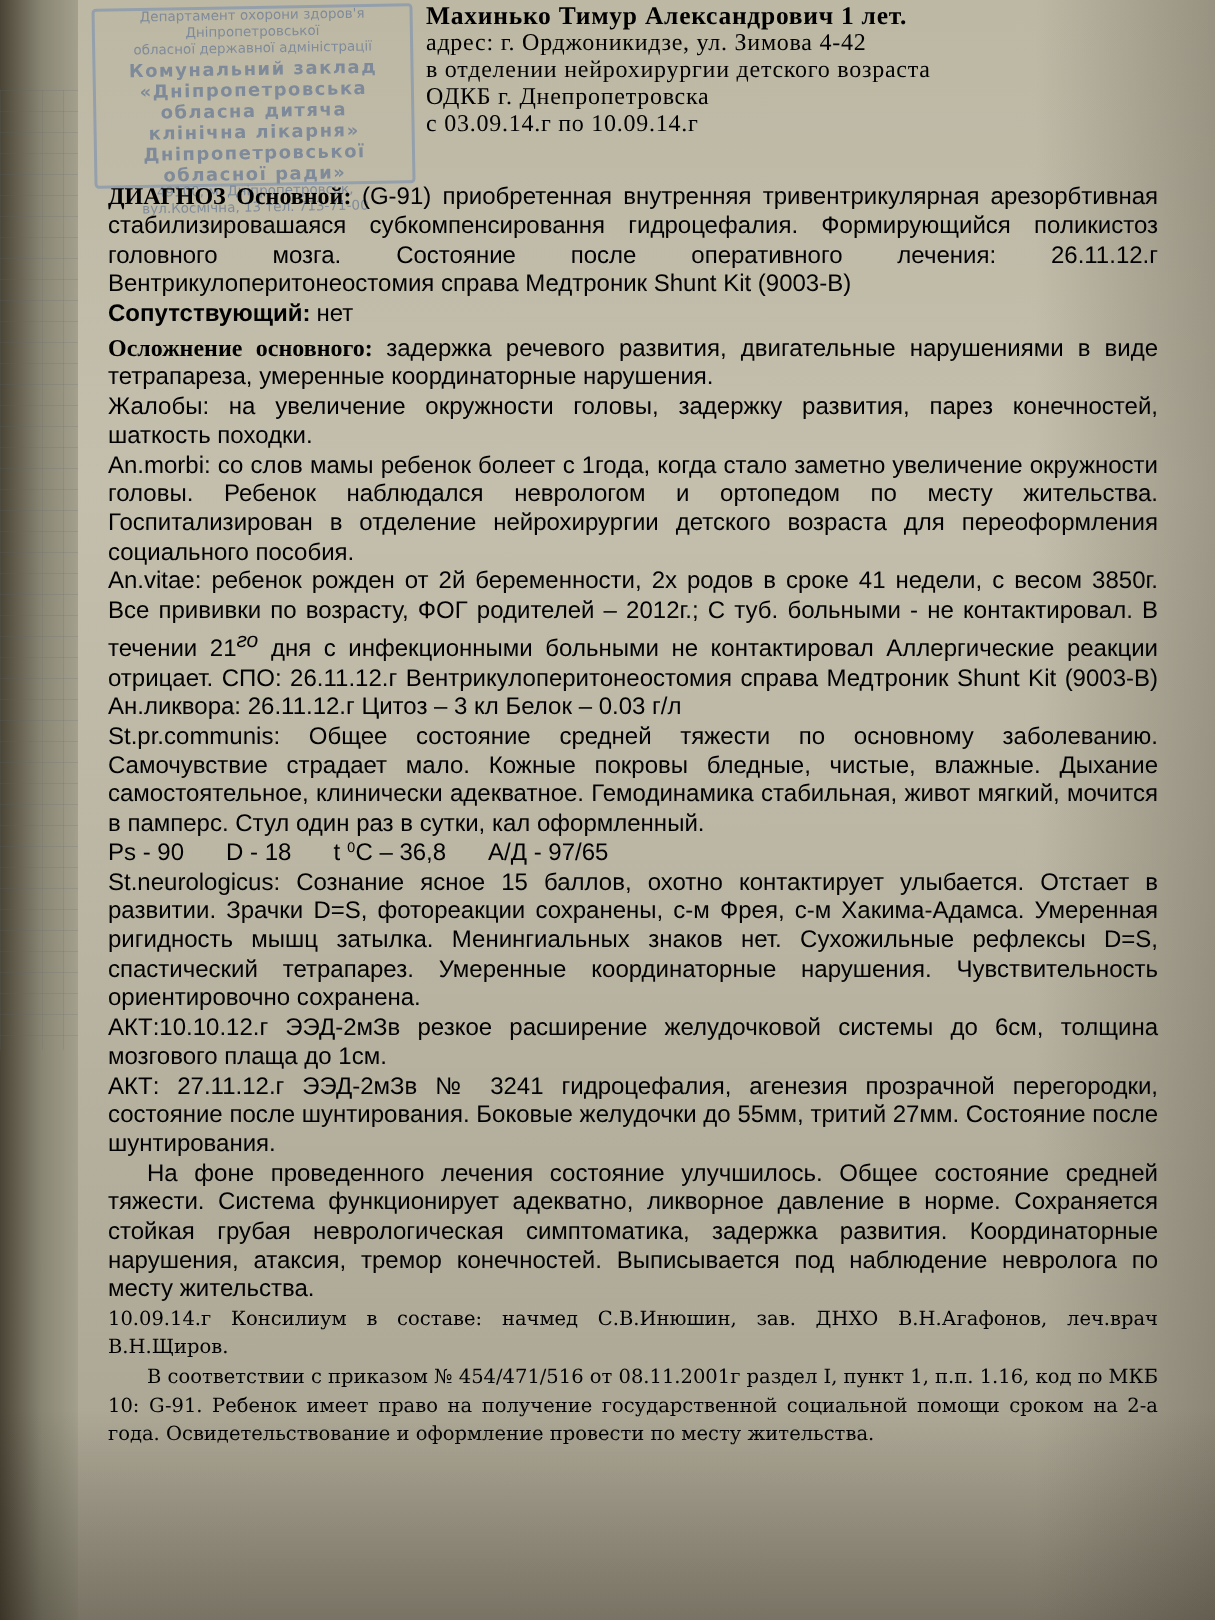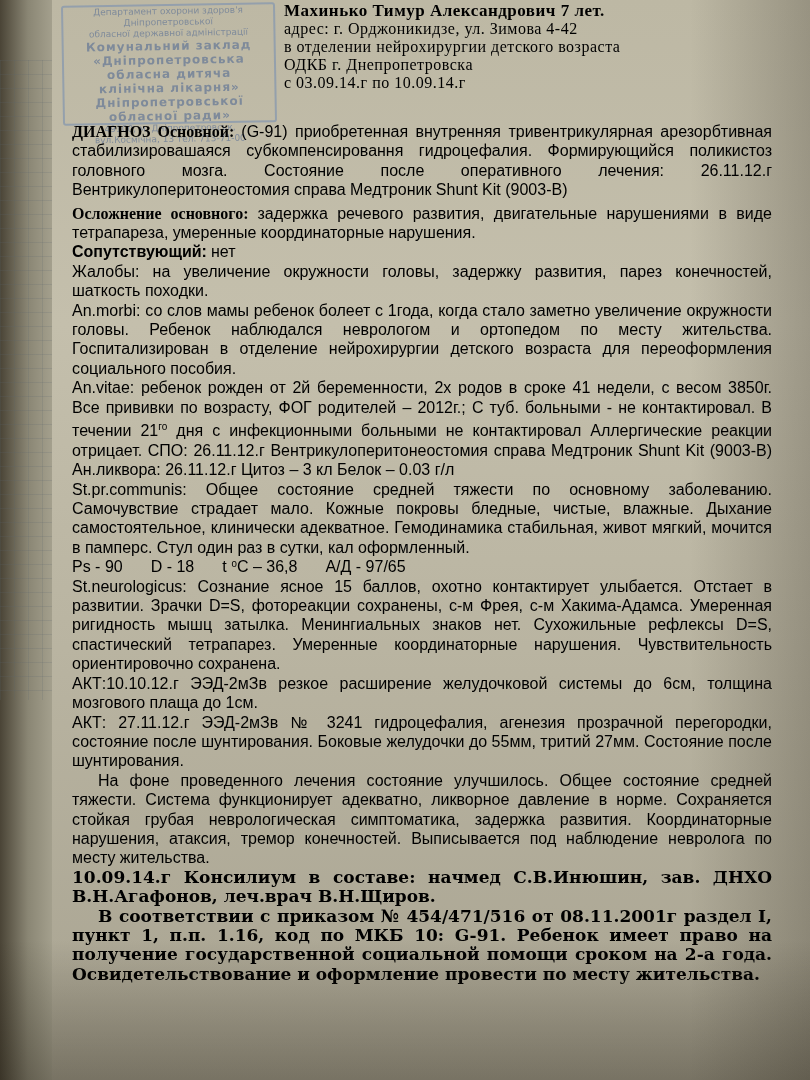--- a/index.html
+++ b/index.html
@@ -54,22 +54,22 @@
   .header-block .name { font-weight:bold; font-size:17px; }
   .body {
     position:absolute; left:72px; top:122px; width:700px;
     font-size:16px; line-height:19.4px; text-align:justify;
   }
   .body p { margin:0; }
   .b { font-weight:bold; }
   .sans { font-family:"Liberation Sans", "DejaVu Sans", sans-serif; font-stretch:condensed; }
   .vitals { display:flex; gap:28px; }
   .indent { text-indent:26px; }
-  .heavy { font-weight:bold; font-family:"DejaVu Serif", serif; font-size:17px; }
-  sup { font-size:10px; }
+  .heavy { font-weight:normal; font-family:"DejaVu Serif", serif; font-size:13px; }
+  sup { font-size:14px;font-style:italic; }
 </style>
 </head>
 <body>
 
 <div class="top-dark"></div>
 <div class="notebook">
   <div class="notebook-grid"></div>
 </div>
 
 <div class="page">
@@ -84,39 +84,39 @@
   <div class="s-big">«Дніпропетровська</div>
   <div class="s-big">обласна дитяча</div>
   <div class="s-big">клінічна лікарня»</div>
   <div class="s-big">Дніпропетровської</div>
   <div class="s-big">обласної ради»</div>
   <div class="s-addr">49100, м. Дніпропетровськ,</div>
   <div class="s-addr">вул.Космічна, 13 тел. 713-71-00</div>
 </div>
 
 <div class="header-block">
-  <div class="name">Махинько Тимур Александрович 7 лет.</div>
+  <div class="name">Махинько Тимур Александрович 1 лет.</div>
   <div>адрес: г. Орджоникидзе, ул. Зимова 4-42</div>
   <div>в отделении нейрохирургии детского возраста</div>
   <div>ОДКБ г. Днепропетровска</div>
   <div>с 03.09.14.г по 10.09.14.г</div>
 </div>
 
 <div class="body">
   <p>
     <span class="b">ДИАГНОЗ Основной:</span>
     <span class="sans">(G-91) приобретенная внутренняя тривентрикулярная арезорбтивная стабилизировашаяся субкомпенсировання гидроцефалия. Формирующийся поликистоз головного мозга. Состояние после оперативного лечения: 26.11.12.г Вентрикулоперитонеостомия справа Медтроник Shunt Kit (9003-B)</span>
   </p>
+  <p>
+    <span class="b sans">Сопутствующий:</span>
+    <span class="sans">нет</span>
+  </p>
   <p style="margin-top:4px">
     <span class="b">Осложнение основного:</span>
     <span class="sans">задержка речевого развития, двигательные нарушениями в виде тетрапареза, умеренные координаторные нарушения.</span>
-  </p>
-  <p>
-    <span class="b sans">Сопутствующий:</span>
-    <span class="sans">нет</span>
   </p>
   <p class="sans">Жалобы: на увеличение окружности головы, задержку развития, парез конечностей, шаткость походки.</p>
   <p class="sans">An.morbi: со слов мамы ребенок болеет с 1года, когда стало заметно увеличение окружности головы. Ребенок наблюдался неврологом и ортопедом по месту жительства. Госпитализирован в отделение нейрохирургии детского возраста для переоформления социального пособия.</p>
   <p class="sans">
     <span>An.vitae: ребенок рожден от 2й беременности, 2х родов в сроке 41 недели, с весом 3850г. Все прививки по возрасту, ФОГ родителей – 2012г.; С туб. больными - не контактировал. В течении 21</span><sup>го</sup><span> дня с инфекционными больными не контактировал Аллергические реакции отрицает. СПО: 26.11.12.г Вентрикулоперитонеостомия справа Медтроник Shunt Kit (9003-B) Ан.ликвора: 26.11.12.г Цитоз – 3 кл   Белок – 0.03 г/л</span>
   </p>
   <p class="sans">St.pr.communis: Общее состояние средней тяжести по основному заболеванию. Самочувствие страдает мало. Кожные покровы бледные, чистые, влажные. Дыхание самостоятельное, клинически адекватное. Гемодинамика стабильная, живот мягкий, мочится в памперс. Стул один раз в сутки, кал оформленный.</p>
   <div class="sans vitals">
     <span>Ps - 90</span>
     <span>D - 18</span>

